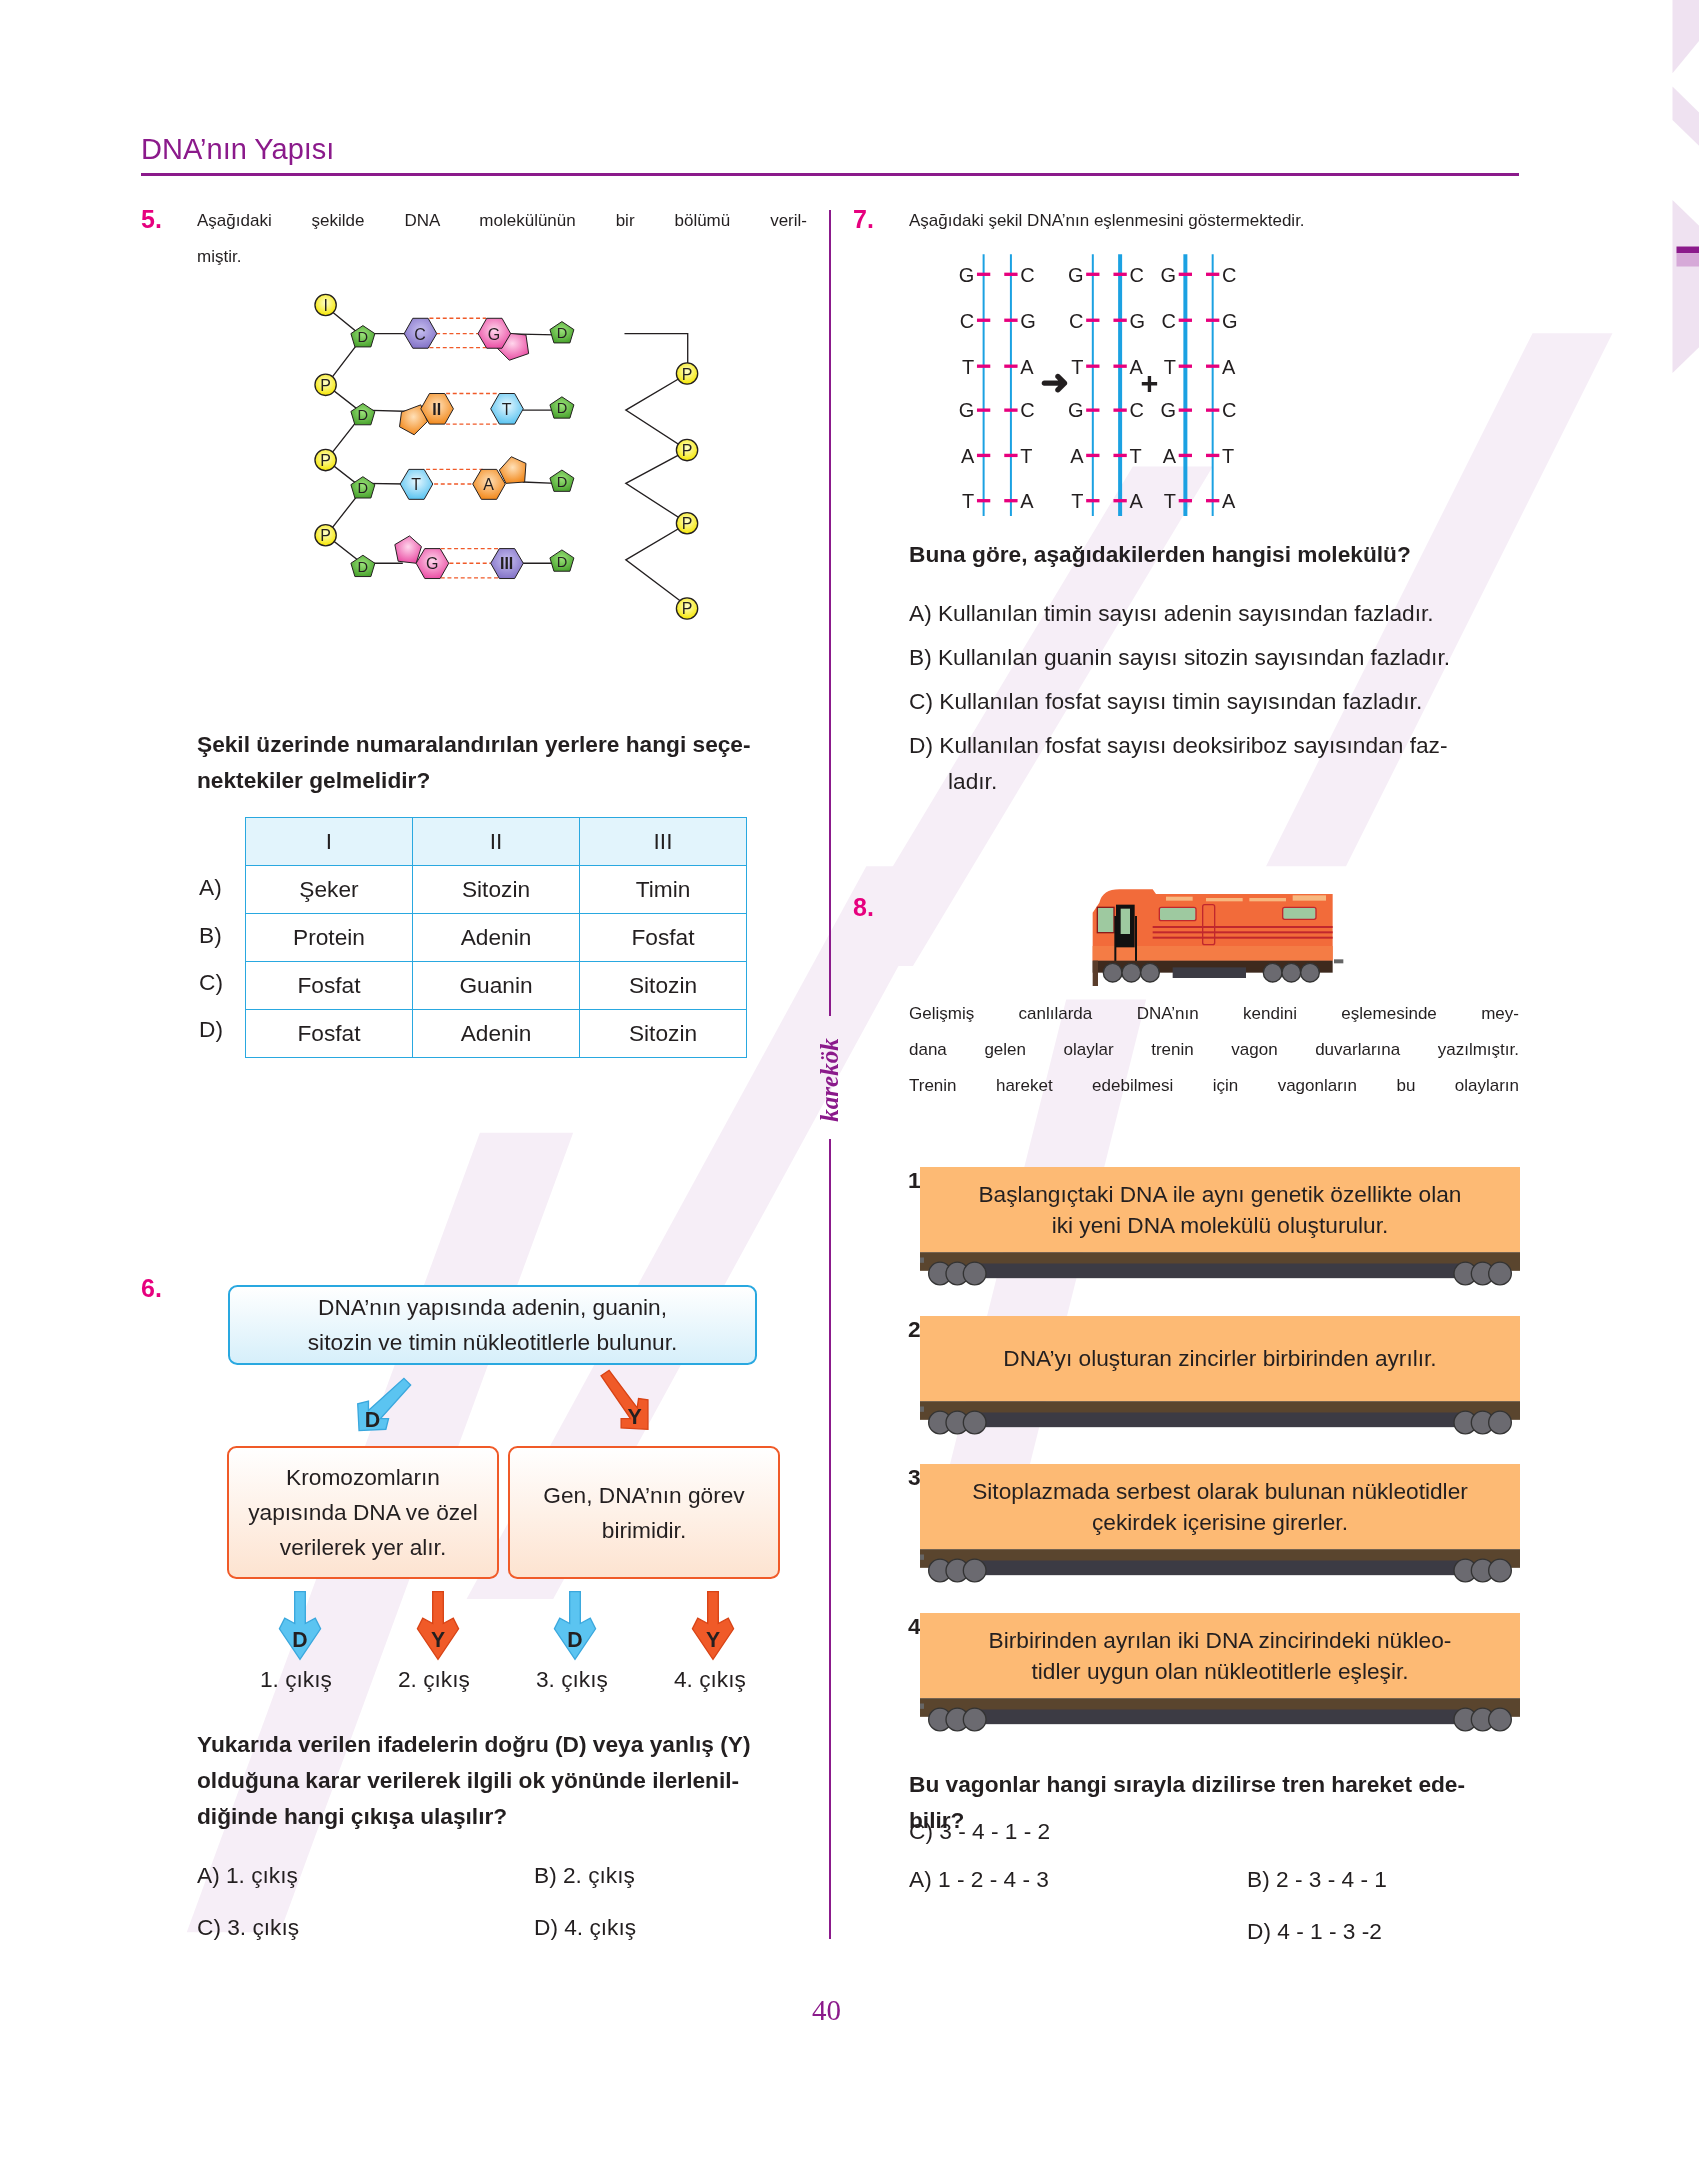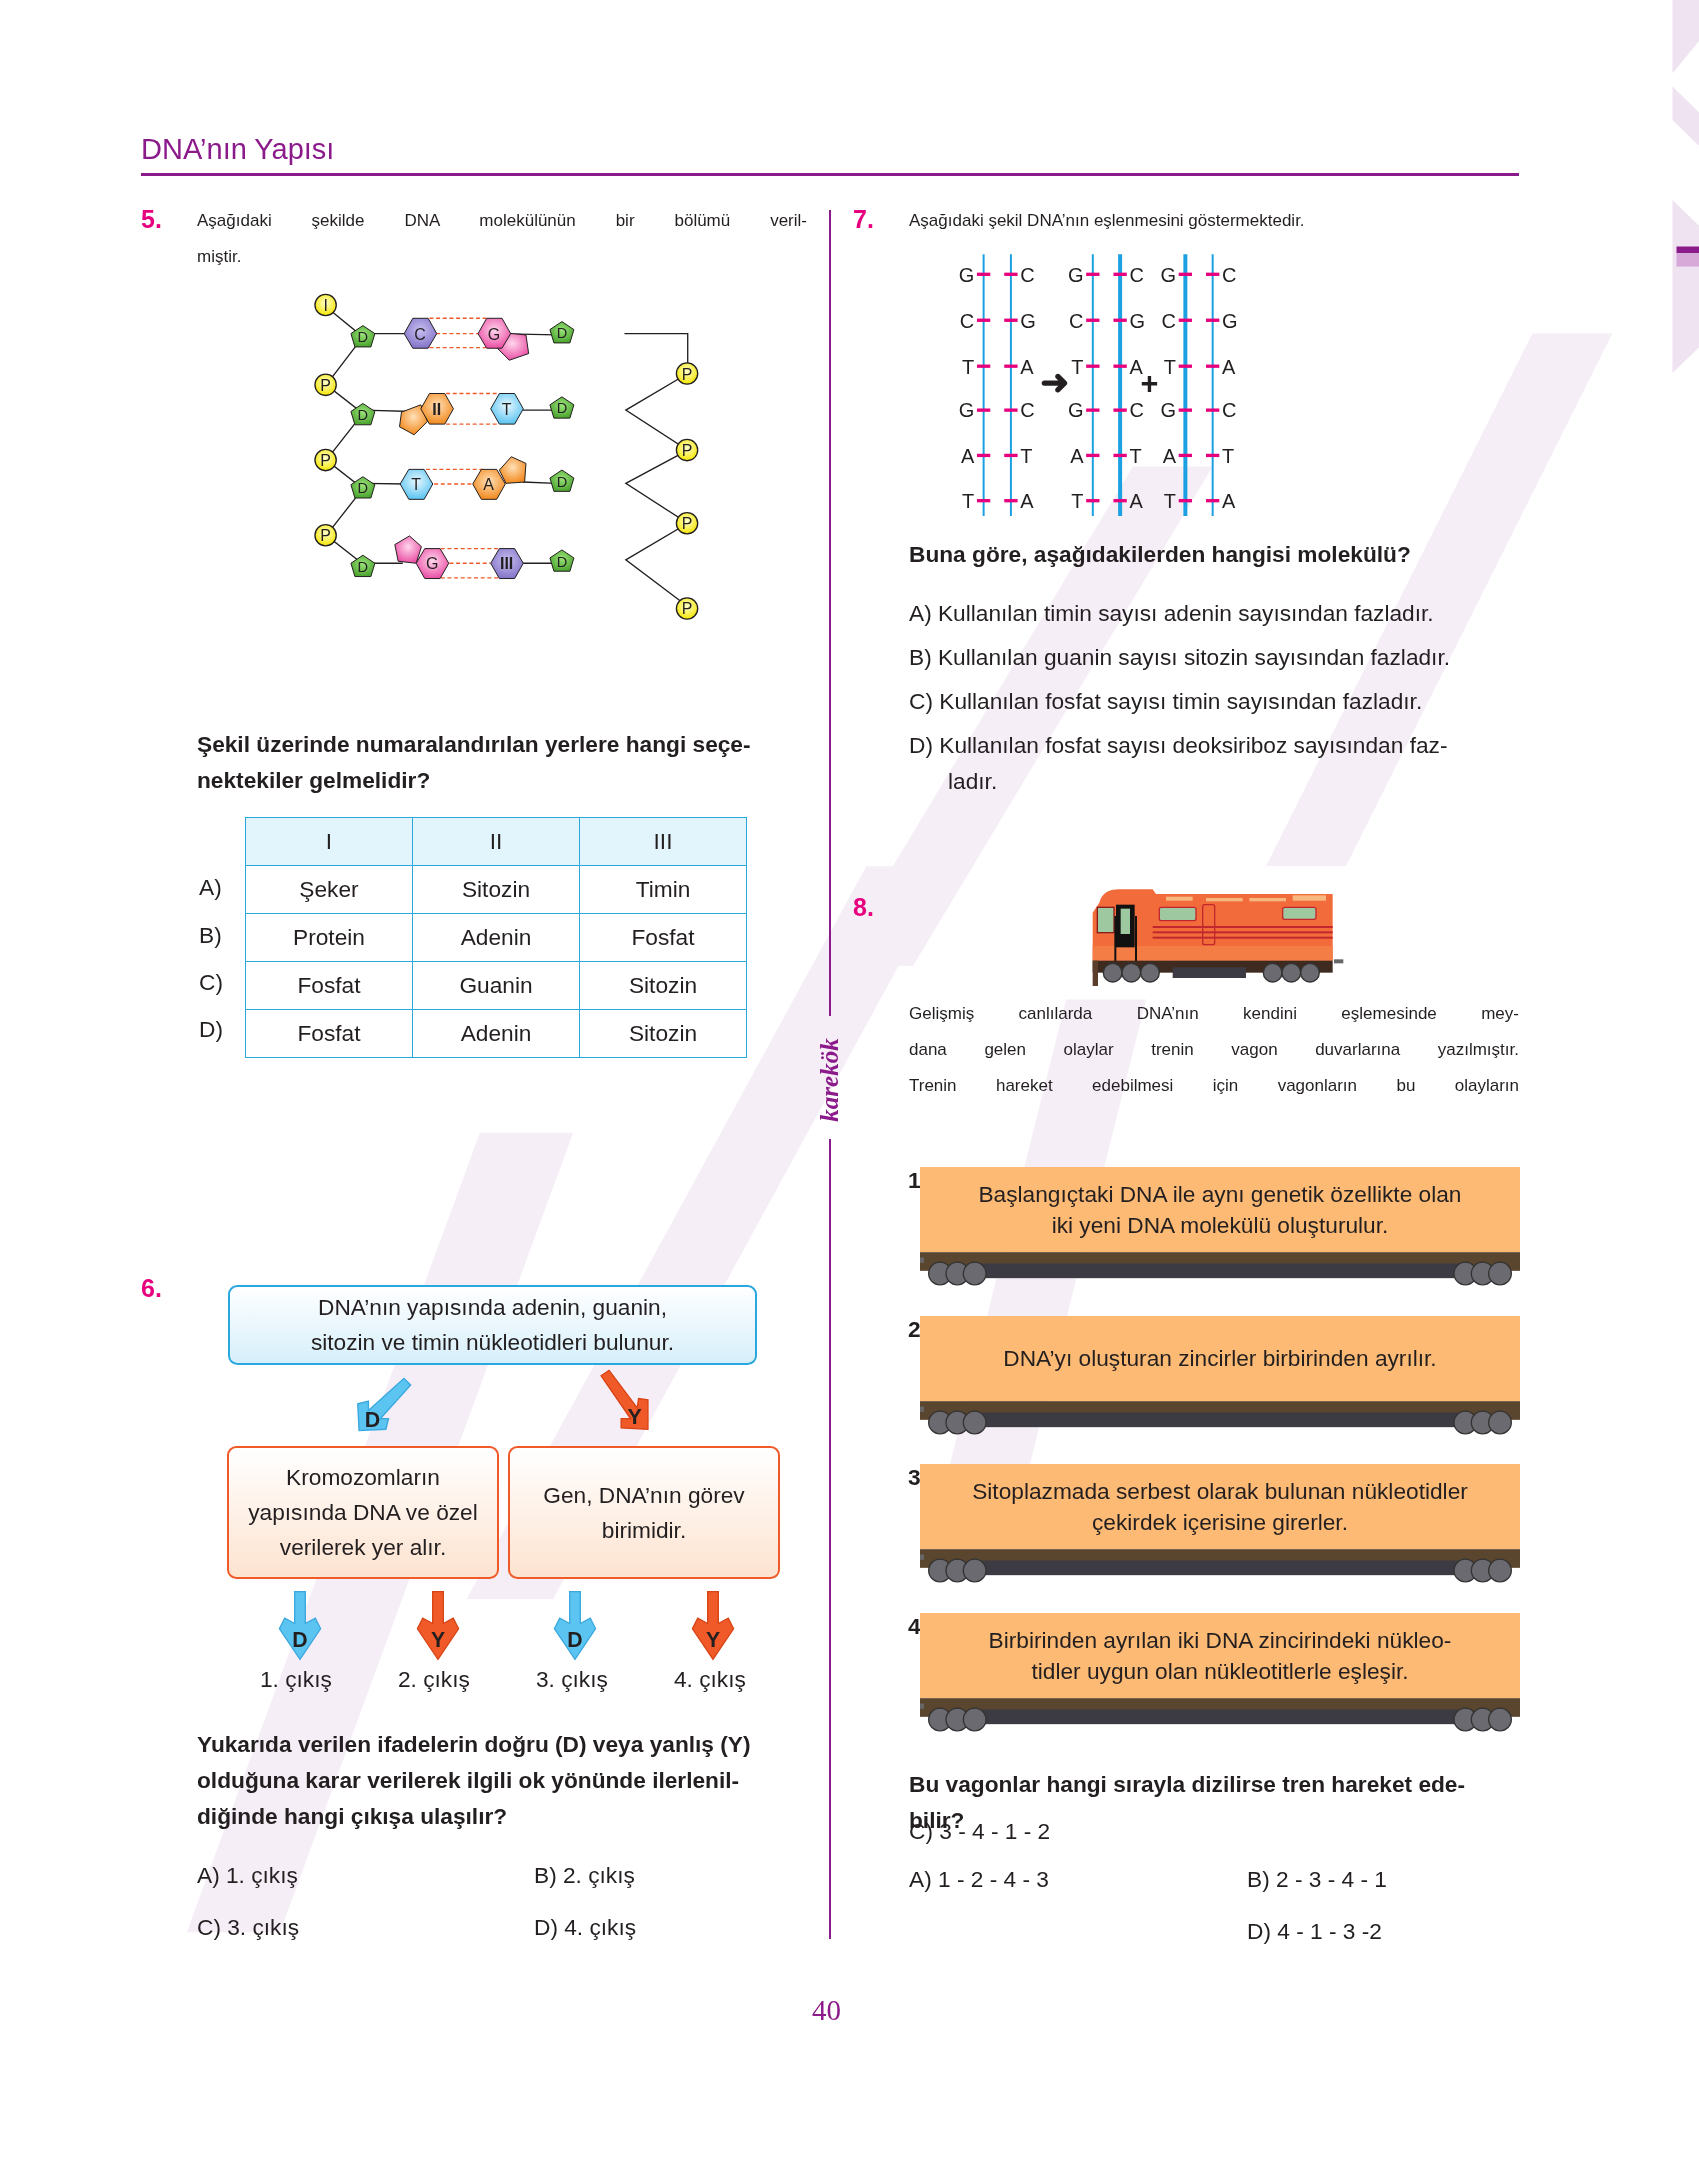--- a/index.html
+++ b/index.html
@@ -222,21 +222,21 @@
 </tbody>
   </table>
 <div class="rowlabel" style="top:874px;">A)</div>
 <div class="rowlabel" style="top:922px;">B)</div>
 <div class="rowlabel" style="top:969px;">C)</div>
 <div class="rowlabel" style="top:1016px;">D)</div>
 
 <div class="abs qnum" style="left:141px;top:1274px;">6.</div>
 <div class="abs box-blue" style="left:228px;top:1285px;width:525px;height:73px;padding-top:2.7px;">
   <div>DNA’nın yapısında adenin, guanin,</div>
-  <div>sitozin ve timin nükleotidleri bulunur.</div>
+  <div>sitozin ve timin nükleotitlerle bulunur.</div>
 </div>
 
 <svg class="abs" style="left:347px;top:1373px;" width="67" height="67" viewBox="0 0 100 100">
   <path d="M85,8 L95,18 L50,68 L62,68 L58,84 L18,86 L16,46 L32,42 L32,56 Z" fill="#5bc4f1" stroke="#3aa7dd" stroke-width="2"></path>
   <text x="38" y="80" font-family="Liberation Sans, sans-serif" font-size="32" font-weight="bold" fill="#231f20" text-anchor="middle">D</text>
 </svg>
 <svg class="abs" style="left:593px;top:1369px;" width="67" height="67" viewBox="0 0 100 100">
   <path d="M12,10 L24,2 L66,58 L68,44 L82,46 L82,90 L42,88 L42,74 L56,74 Z" fill="#f05a28" stroke="#d84315" stroke-width="2"></path>
   <text x="62" y="82" font-family="Liberation Sans, sans-serif" font-size="32" font-weight="bold" fill="#231f20" text-anchor="middle">Y</text>
 </svg>

